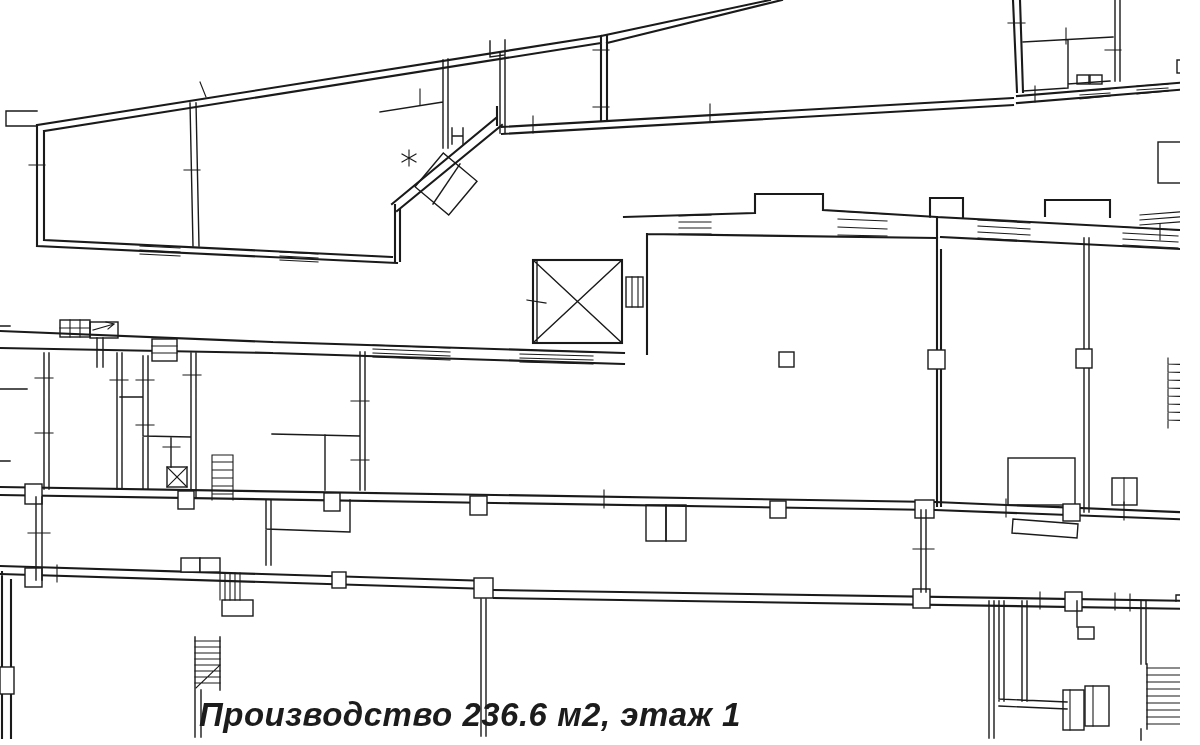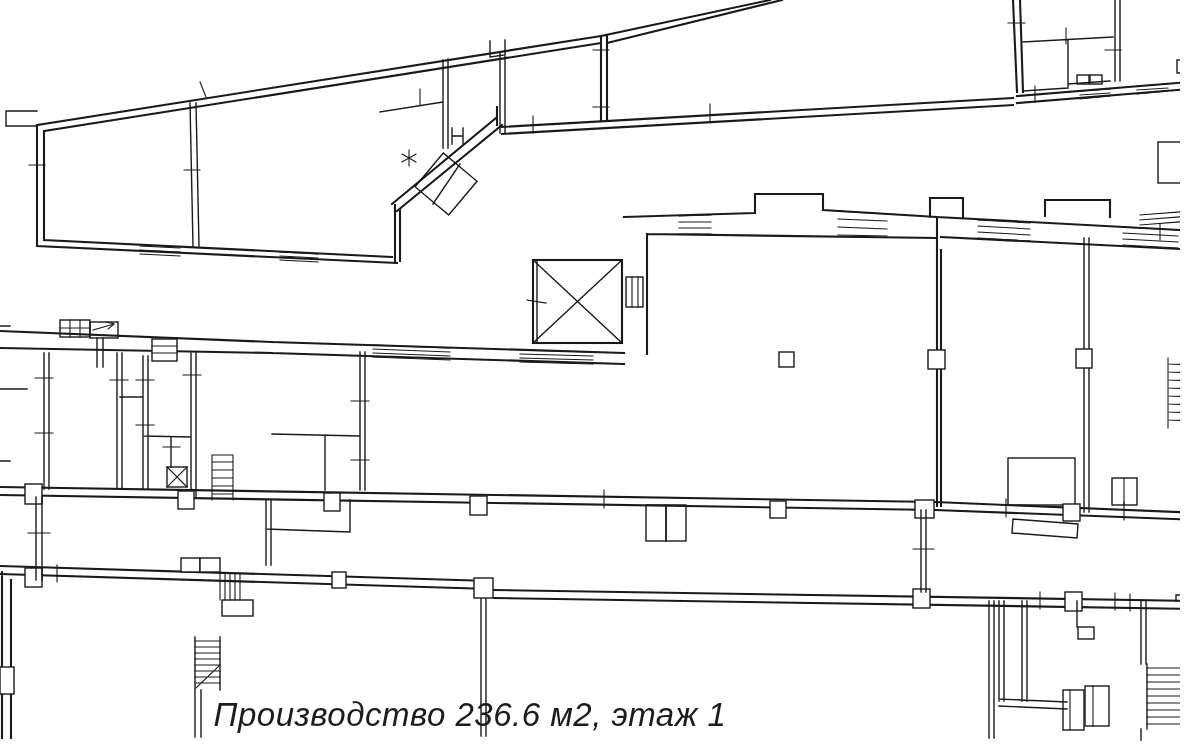--- a/index.html
+++ b/index.html
@@ -1,17 +1,17 @@
 <!DOCTYPE html>
 <html style="--wall: #1a1a1a;"><head>
 <meta charset="utf-8">
 <style>
   :root { --wall:#1a1a1a; }
   html,body{margin:0;padding:0;background:#fff;}
-  .stage{position:relative;width:1180px;height:745px;background:#fff;overflow:hidden;}
+  .stage{position:relative;width:1180px;height:745px;background:#fff;overflow:hidden;font-weight:bold;}
   svg{display:block;width:1200px;height:745px;}
   svg *{fill:none;stroke:var(--wall);stroke-linecap:square;}
   .w2{stroke-width:2.1;}
   .w1{stroke-width:1.4;}
   .h{stroke-width:1.1;}
   .white{fill:#ffffff;}
   .hl{stroke:none;}
   .caption{stroke:none;fill:#1c1c1c;font-family:"Liberation Sans","DejaVu Sans",sans-serif;
            font-style:italic;font-size:33px;letter-spacing:0.5px;}
 </style>

